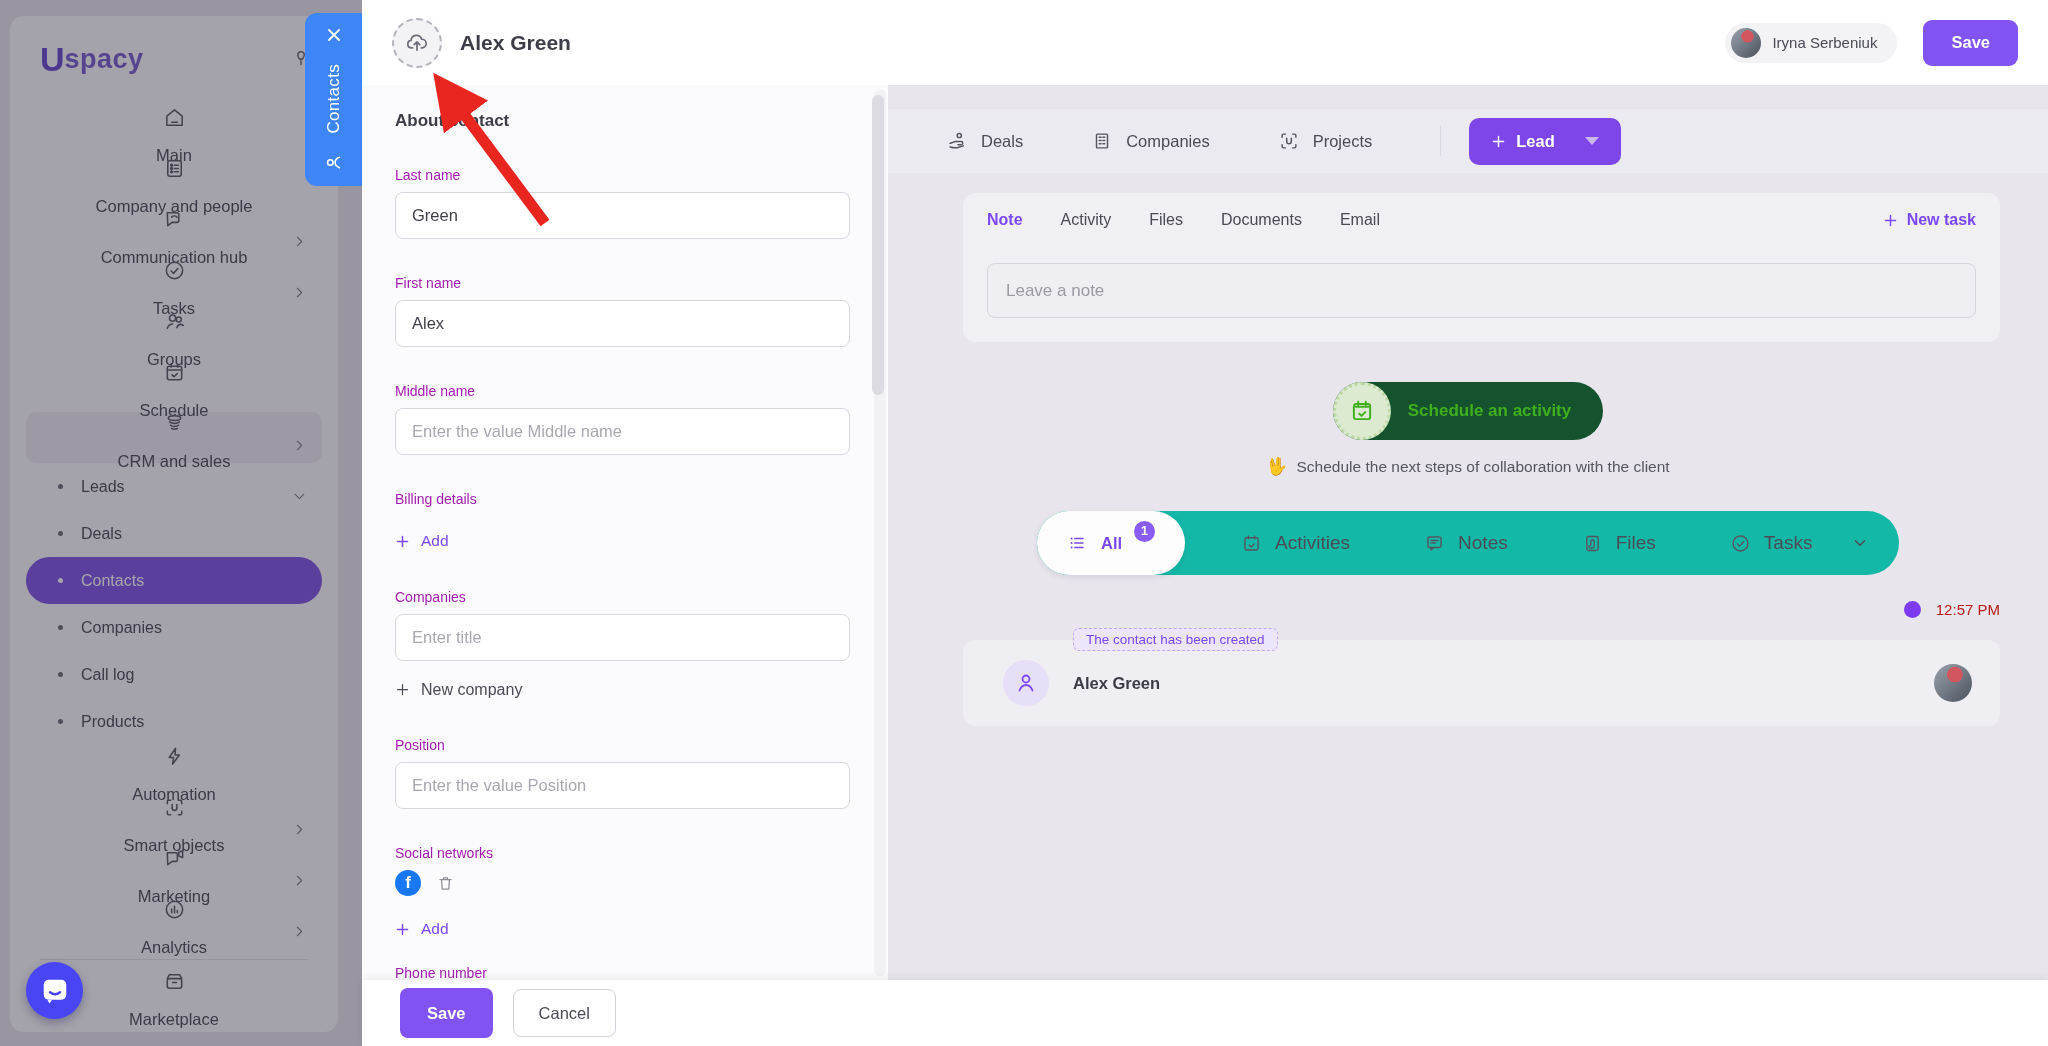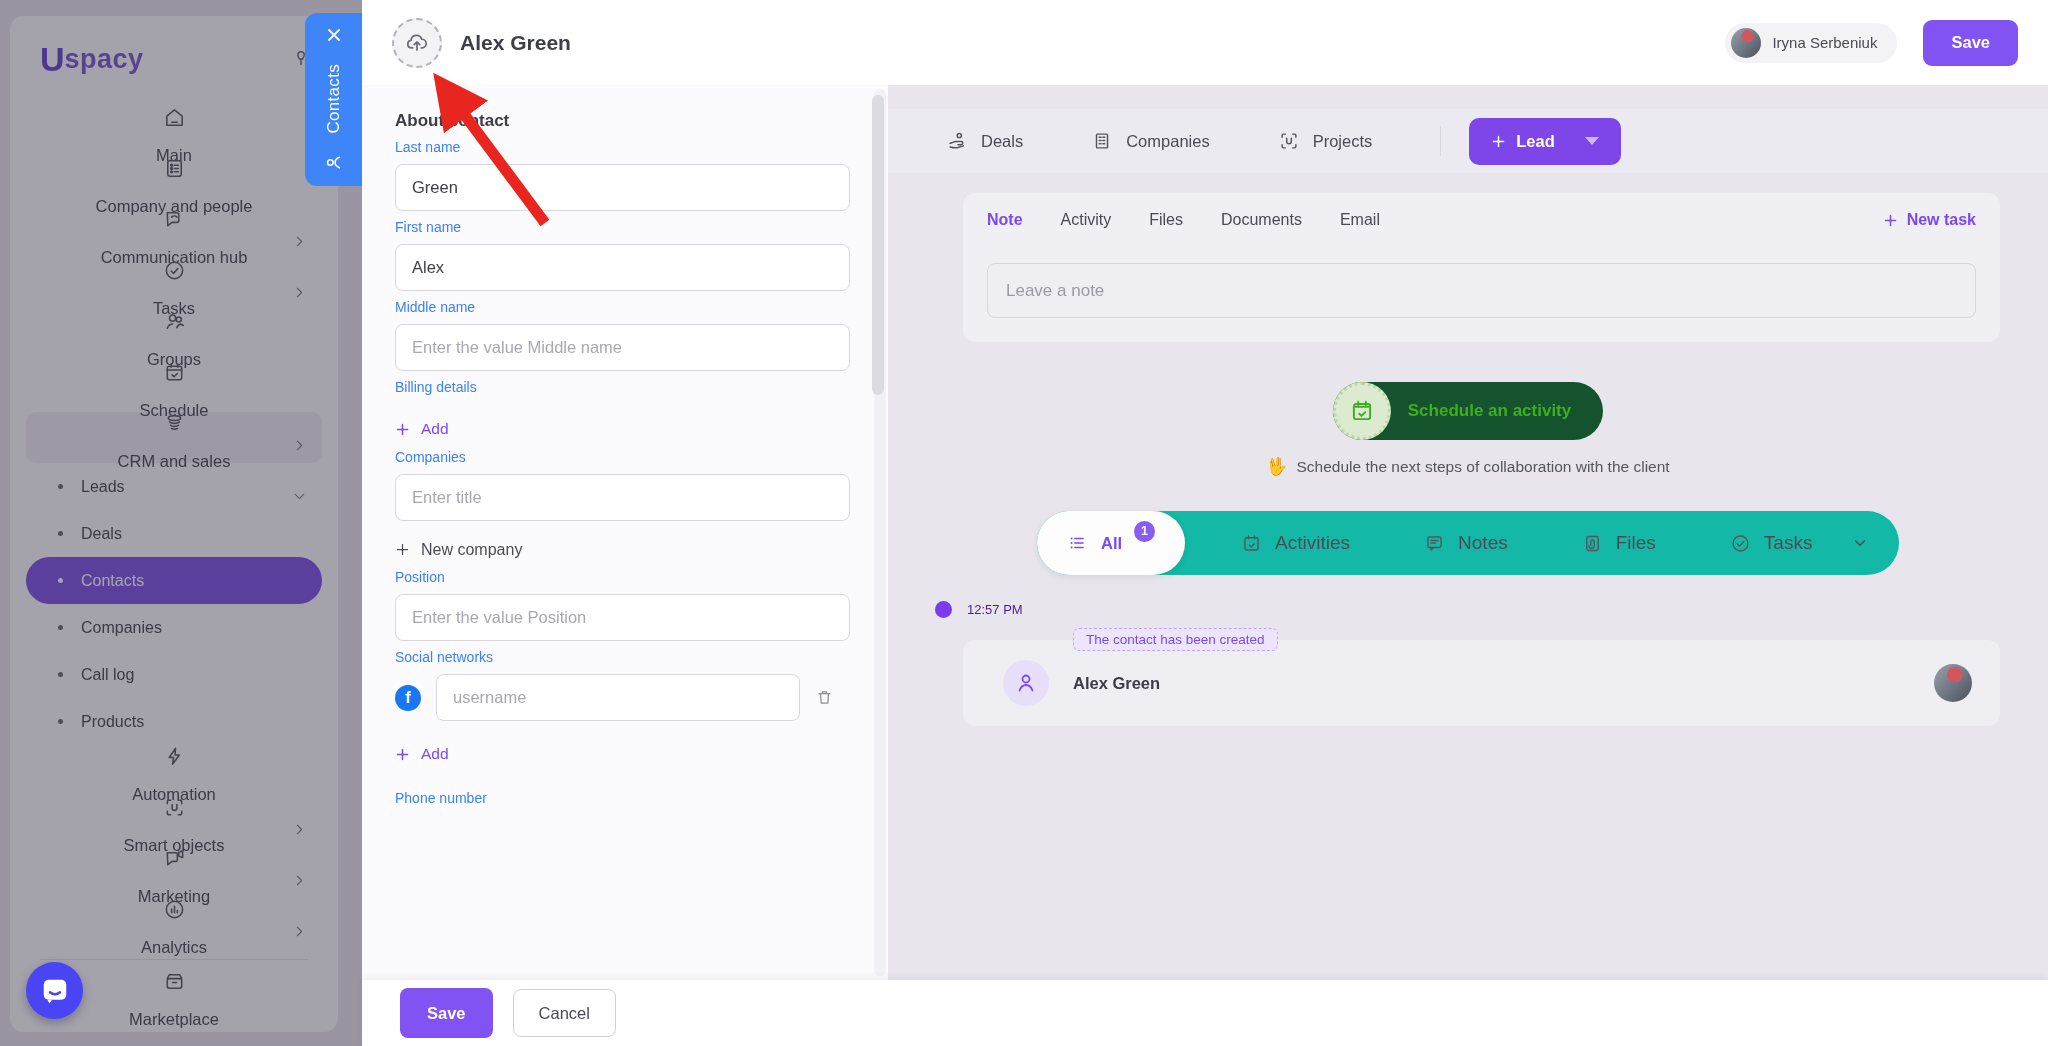--- a/index.html
+++ b/index.html
@@ -49,21 +49,21 @@
   .duser-name { font-size:15px; color:#4b4b55; }
   .hsave { margin-left:26px; background:#8153f2; color:#fff; border:none; border-radius:9px; height:46px; padding:0 28px; font-size:16.5px; font-weight:600; font-family:inherit; }
 
   .dbody { flex:1 1 auto; display:flex; min-height:0; }
 
   
   .formcol { width:526px; flex:0 0 526px; background:#fbfbfd; padding:26px 36px 0 33px; position:relative; overflow:hidden; }
   .scrolltrack { position:absolute; right:2px; top:4px; bottom:4px; width:12px; background:#f2f1f5; border-radius:6px; }
   .scrollthumb { position:absolute; right:2px; top:6px; width:12px; height:300px; background:#dcdbe2; border-radius:6px; }
   .fheading { font-size:17px; font-weight:700; color:#3d3d47; margin-bottom:6px; }
-  .flabel { font-size:14px; color:#3b82f6; margin:8px 0 9px; }
+  .flabel { font-size:14px; color:#a21caf; margin:36px 0 9px; }
   .finput { width:455px; height:47px; border:1px solid #d8d7de; border-radius:8px; padding:0 16px; font-size:16.5px; color:#3f3f49; background:#fff; font-family:inherit; outline:none; }
   .finput::placeholder { color:#a9a8b1; }
   .linkrow { display:inline-flex; align-items:center; gap:11px; font-size:15.5px; font-weight:500; margin:16px 0 2px; }
   .link-purple { color:#7b48f5; }
   .link-gray { color:#4b4b55; font-size:16px; font-weight:400; }
   .plus { width:15px; height:15px; }
   .socialrow { display:flex; align-items:center; gap:15px; margin-top:4px; }
   .fb { width:26px; height:26px; border-radius:50%; background:#1877f2; color:#fff; font-weight:700; font-size:17px; display:flex; align-items:center; justify-content:center; flex:0 0 auto; }
   .social-input { width:364px; }
   .trash { width:19px; height:19px; color:#8e8e96; }
@@ -100,21 +100,21 @@
 
   .filterbar { margin:34px auto 0; width:862px; height:64px; background:#14b8a6; border-radius:999px; display:flex; align-items:center; padding-right:30px; flex:0 0 auto; }
   .fball { height:64px; background:#fdfdfe; border-radius:999px; display:flex; align-items:center; gap:12px; padding:0 30px; box-shadow:0 2px 6px rgba(30,25,60,.10); color:#7b48f5; font-weight:600; font-size:16.5px; }
   .fball .ficon { width:22px; height:22px; stroke-width:2; }
   .fbadge { width:21px; height:21px; border-radius:50%; background:#8a5cf6; color:#fff; font-size:12.5px; font-weight:600; display:flex; align-items:center; justify-content:center; transform:translateY(-12px); }
   .fitem { display:flex; align-items:center; gap:13px; color:#4b4b55; font-size:19px; margin-left:74px; }
   .fitem .ficon { width:21px; height:21px; color:#55555f; }
   .fchev { margin-left:auto; width:18px; height:18px; color:#4b4b55; }
 
   .timeline { margin:26px 48px 0 47px; flex:0 0 auto; }
-  .trow { display:flex; align-items:center; gap:15px; color:#4c1d95; font-size:13px; }
+  .trow { display:flex; align-items:center; gap:15px; color:#b91c1c; font-size:15px;justify-content:flex-end; }
   .tdot { width:17px; height:17px; border-radius:50%; background:#7c3bf0; }
   .tcard { margin:22px 0 0 28px; background:#efeef2; border-radius:12px; height:86px; display:flex; align-items:center; padding:0 28px 0 40px; position:relative; }
   .tbadge { position:absolute; top:-12px; left:110px; background:#ece5fb; color:#7b48f5; border:1px dashed #bfa7f2; border-radius:6px; padding:3px 12px; font-size:13.5px; }
   .tpic { width:46px; height:46px; border-radius:50%; background:#e7def8; color:#7b48f5; display:flex; align-items:center; justify-content:center; margin-right:24px; }
   .tpic svg { width:24px; height:24px; }
   .tname { font-size:16.5px; font-weight:600; color:#3c3c46; }
   .tavatar { margin-left:auto; width:38px; height:38px; }
 
   
   .redarrow { position:absolute; left:385px; top:38px; width:175px; height:195px; z-index:9; pointer-events:none; }
@@ -390,21 +390,20 @@
           </span>
         <span>New company</span>
       </div>
 
       <div class="flabel">Position</div>
       <input class="finput" type="text" placeholder="Enter the value Position" style="">
 
       <div class="flabel">Social networks</div>
       <div class="socialrow">
         <span class="fb">f</span>
-        <input class="finput social-input" type="text" placeholder="username" style="">
         <span class="trash">
             <svg class="ic" viewBox="0 0 24 24">
               <path d="M5 7h14M9.5 7V5h5v2M7 7l.8 12h8.4L17 7"></path>
             </svg>
           </span>
       </div>
 
       <div class="linkrow link-purple" style="margin-top:24px">
         <span class="plus">
             <svg class="ic" viewBox="0 0 24 24" style="stroke-width:2.4">

